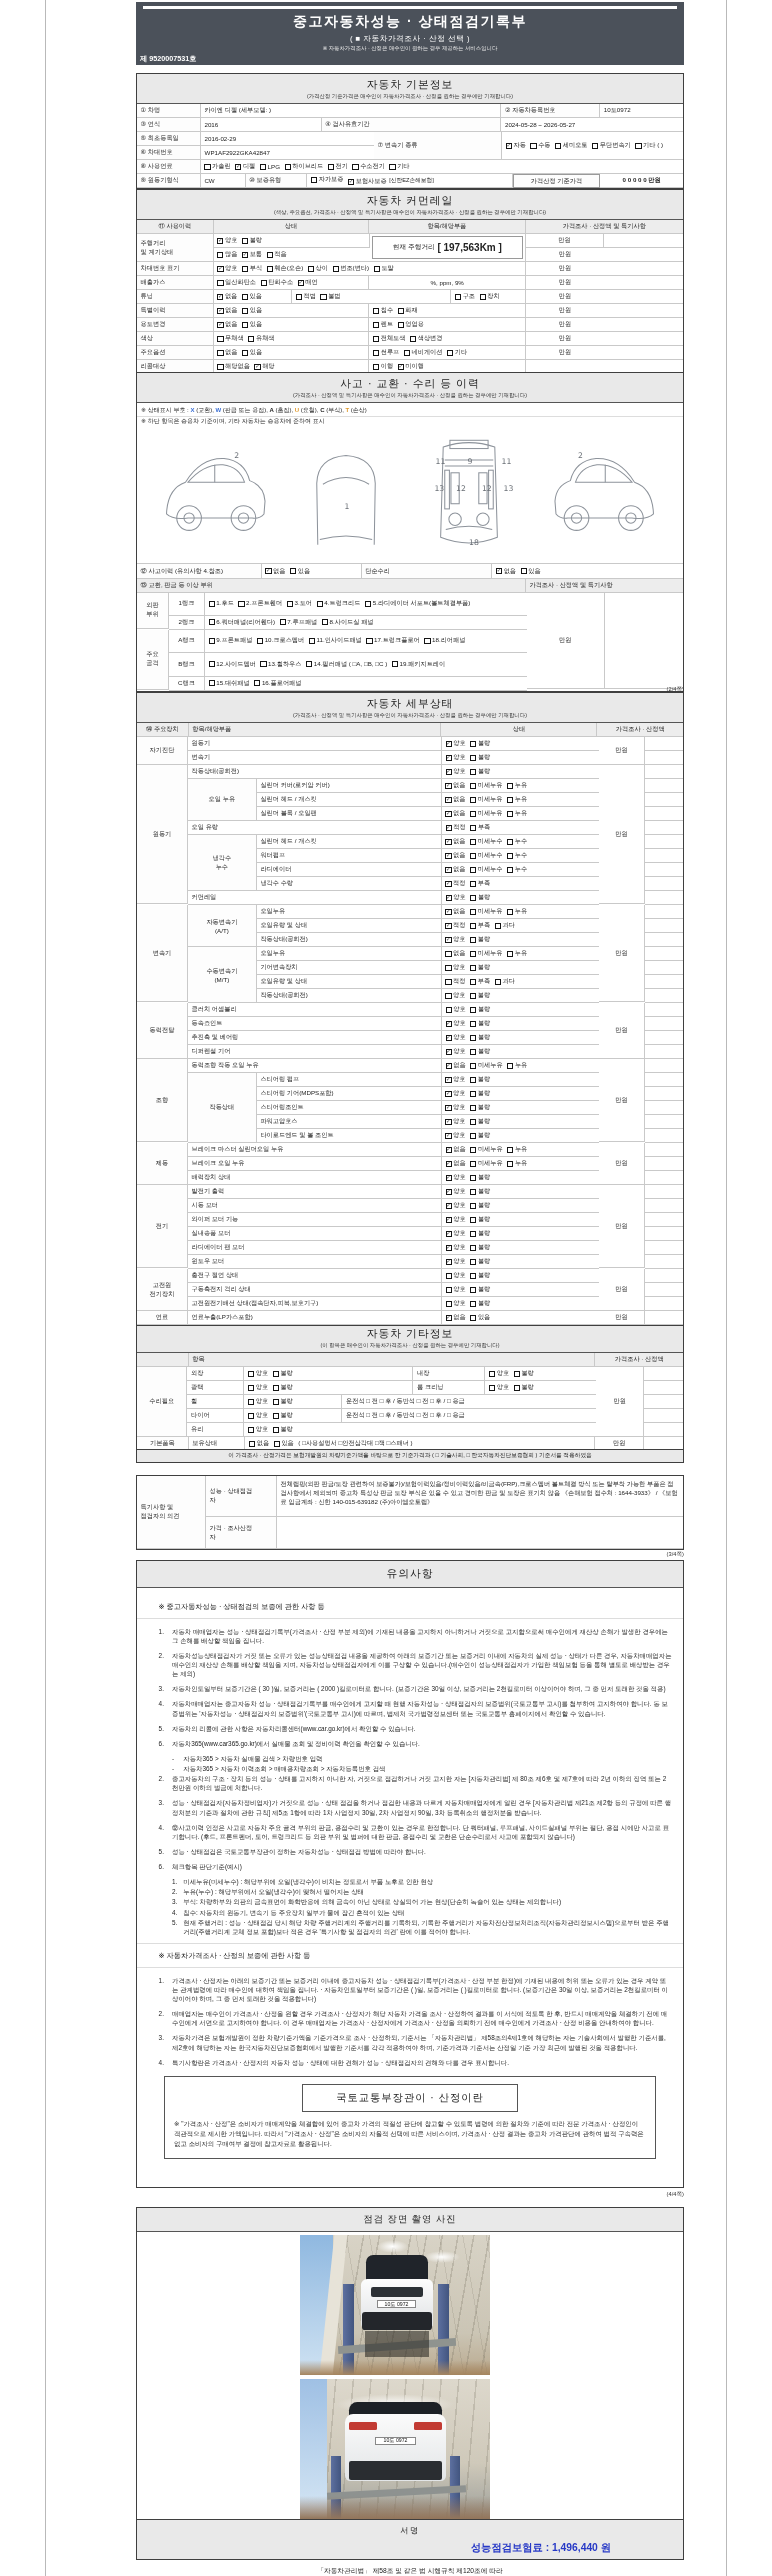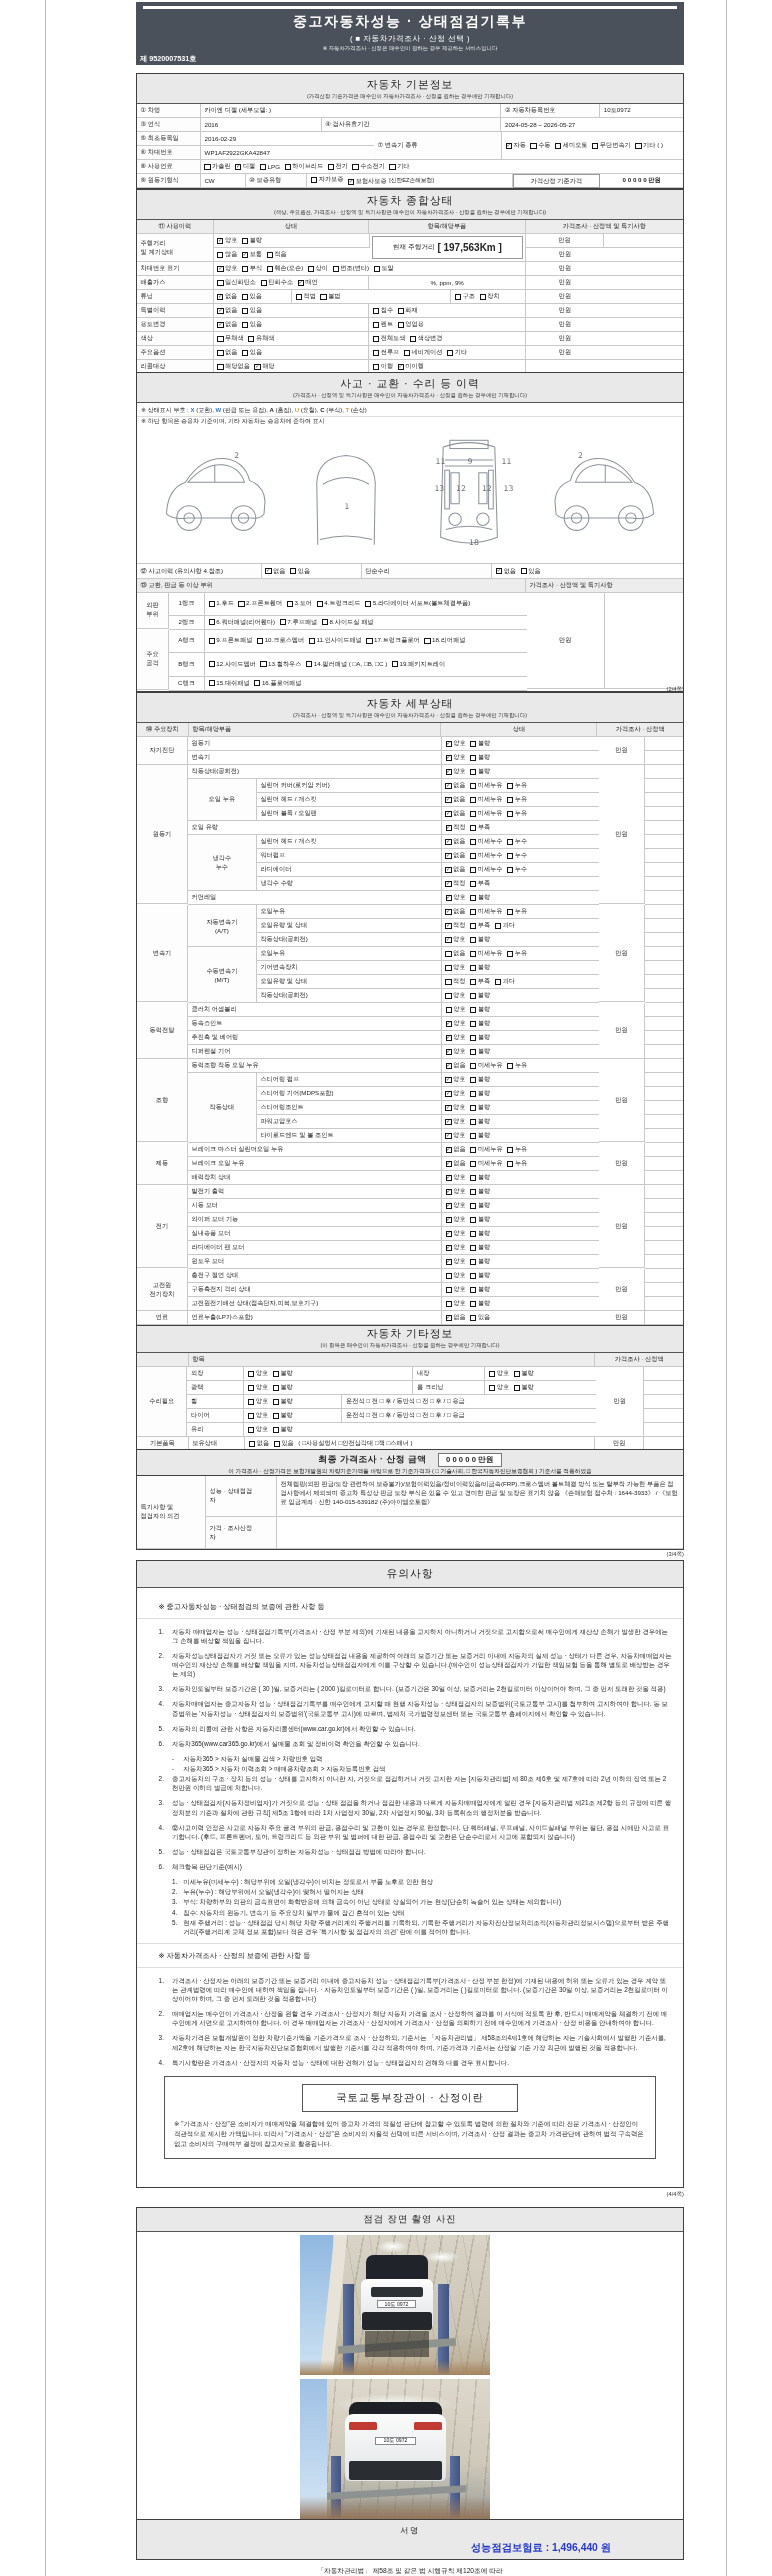--- a/index.html
+++ b/index.html
@@ -198,21 +198,21 @@
                 </span></span>
           <span style="font-size:5.7px;margin-left:-2.1px;">[신한EZ손해보험]</span>
         </div>
         <div class="cell lab ctr" style="width:88px;border:0.5px solid #9a9a9a;border-right:0.5px solid #9a9a9a;">가격산정 기준가격</div>
         <div class="cell ctr" style="width:83px;font-weight:bold;">0  0  0  0  0 만원</div>
       </div>
     </div>
 
     <div class="abs sec" style="top:189px;">
       <div class="sec-head">
-        <div class="sec-title">자동차 종합상태</div>
+        <div class="sec-title">자동차 커먼레일</div>
         <div class="sec-note">(색상, 주요옵션, 가격조사 · 산정액 및 특기사항은 매수인이 자동차가격조사 · 산정을 원하는 경우에만 기재합니다)</div>
       </div>
       <div id="comp-table">
             <div class="fr colhead">
               <div class="cell ctr" style="width: 77px; height: 13.4px;">⑪ 사용이력</div>
               <div class="cell ctr" style="width: 156px; height: 13.4px;">상태</div>
               <div class="cell ctr" style="width: 157px; height: 13.4px;">항목/해당부품</div>
               <div class="cell ctr" style="width: 158px; height: 13.4px;">가격조사 · 산정액 및 특기사항</div>
             </div>
             <div class="fr">
@@ -1607,24 +1607,20 @@
               </div>
               <div class="cell mwon" style="width: 47px; height: 14px;">만원</div>
               <div style="width: 38px;">
                 <div class="cell" style="width: 38px; height: 14px; border-right: none;"></div>
               </div>
             </div>
           </div>
     </div>
 
     <div class="abs sec" style="top:1449px;background:#e9e9e9;">
-      <div style="display:flex;justify-content:center;align-items:center;padding-top:2.6px;">
-        <span style="font-size:8.8px;font-weight:bold;letter-spacing:0.5px;">최종 가격조사 · 산정 금액</span>
-        <span style="border:0.5px solid #777;background:#fff;font-size:7.7px;font-weight:bold;padding:1px 7.2px;margin-left:11.3px;">0  0  0  0  0 만원</span>
-      </div>
       <div style="text-align:center;font-size:5.7px;padding:1.5px 0 2.6px 0;">이 가격조사 · 산정가격은 보험개발원의 차량기준가액을 바탕으로 한 기준가격과 ( □ 기술사회, □ 한국자동차진단보증협회 ) 기준서를 적용하였음</div>
     </div>
 
     <div class="abs sec" style="top:1475px;">
       <div class="fr">
         <div class="cell lab pre" style="width:71px;height:73px;">특기사항 및
 점검자의 의견</div>
         <div style="width:478px;">
           <div class="fr">
             <div class="cell lab pre" style="width:71px;height:41px;">성능 · 상태점검

